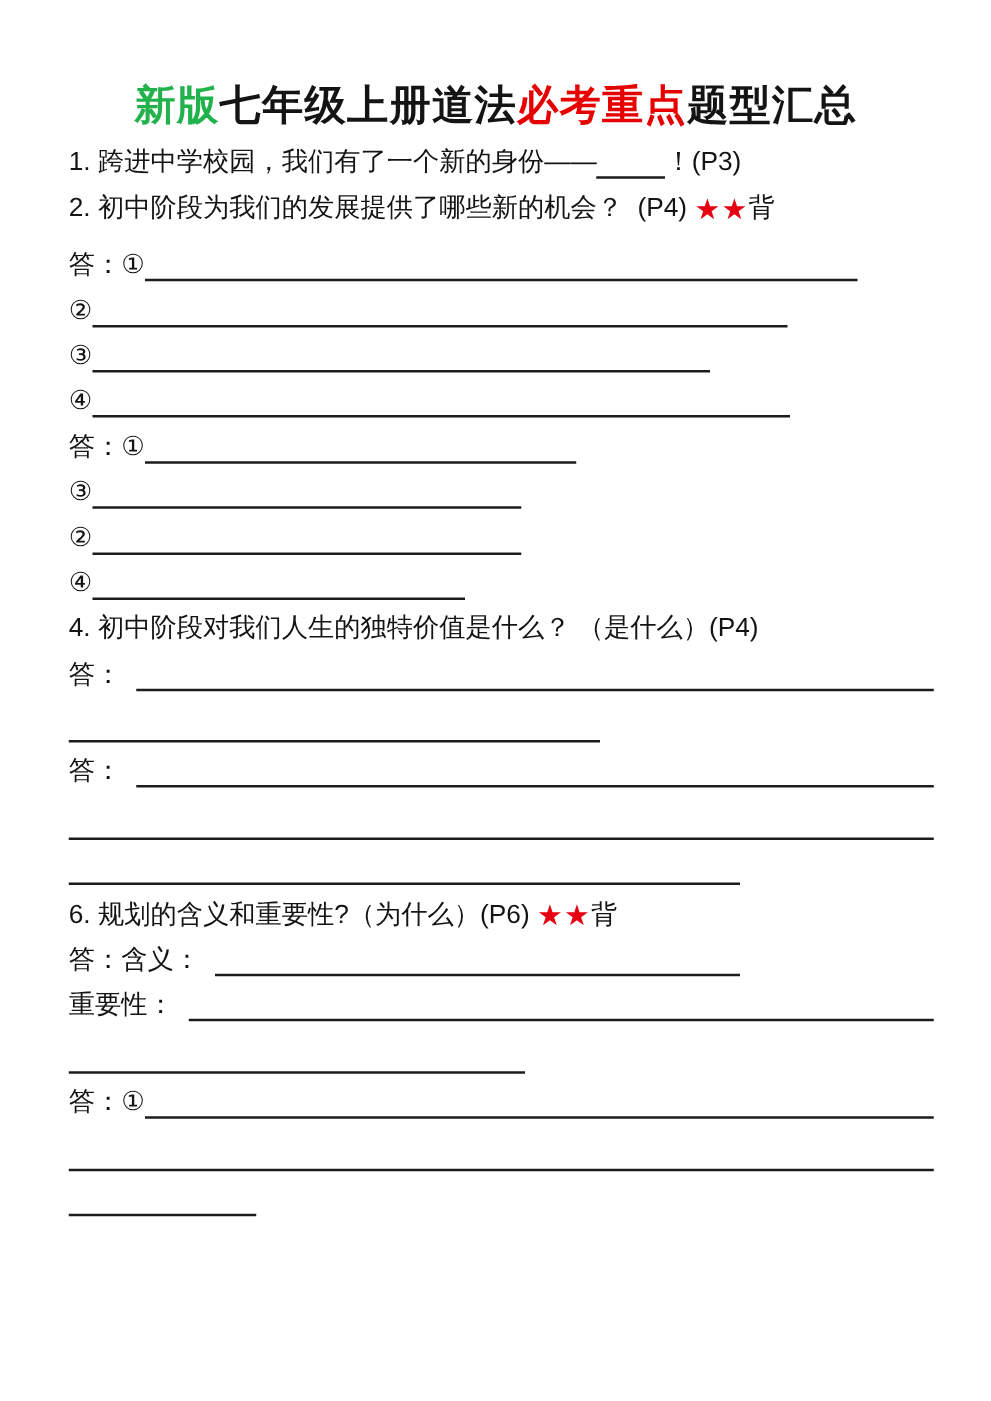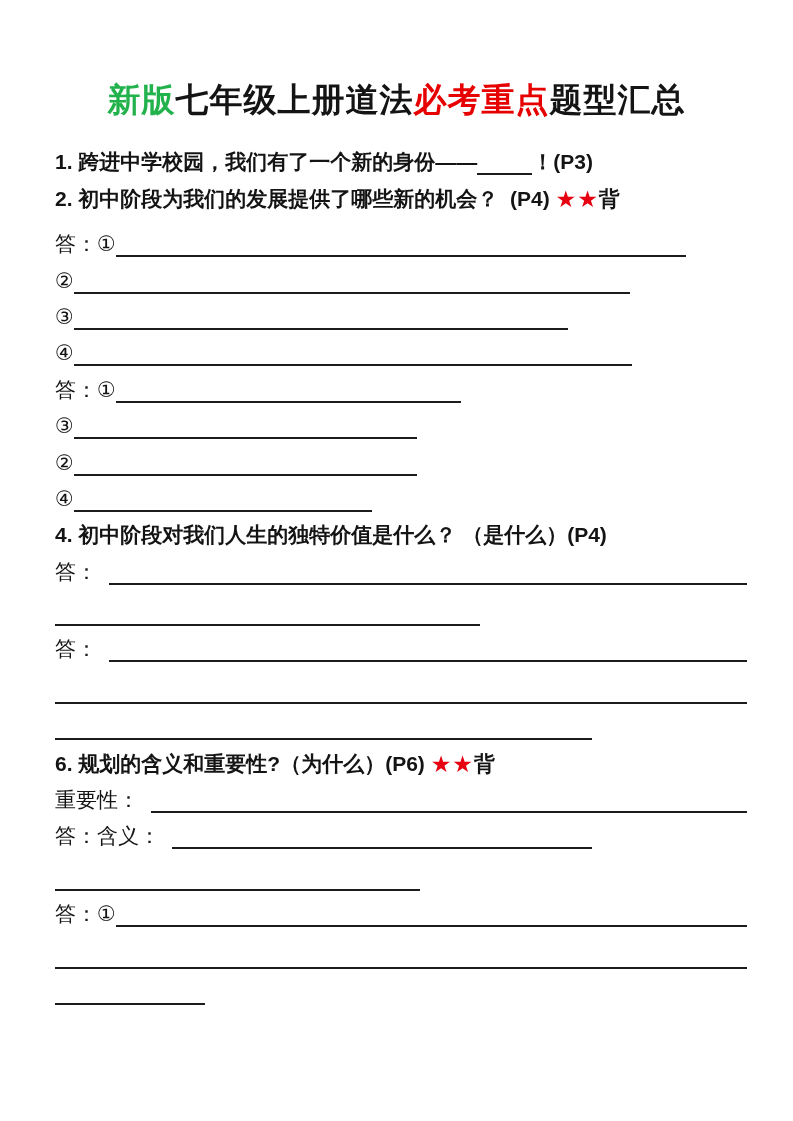--- a/index.html
+++ b/index.html
@@ -7,21 +7,21 @@
     width:793px;height:1121px;background:#ffffff;
     font-family:"Liberation Sans","DejaVu Sans",sans-serif;
     color:#141414;overflow:hidden;
   }
   .page{width:793px;height:1121px;position:relative;}
   .doc-title{
     text-align:center;
     font-size:33px;
     font-weight:900;
     letter-spacing:1px;
-    margin:16px;
+    margin:0;
     padding-top:62px;
     white-space:pre;
   }
   .seg-green{color:#21b24c;}
   .seg-red{color:#e60000;}
   .content{padding:2px 46px 0 55px;}
   .row{
     display:flex;
     align-items:flex-end;
     height:36.4px;
@@ -34,21 +34,21 @@
     display:inline-block;
     border-bottom:2px solid #1c1c1c;
     height:2px;
     margin-bottom:2px;
   }
   .blank.fill{flex:1 1 auto;}
   .lbl-gap{margin-left:12px;}
   .gap-lg{margin-top:9px;}
   .gap-sm{margin-top:5px;}
   .stars{color:#e60012;font-size:23px;letter-spacing:1px;}
-  .q{font-weight:700;text-align:center;}
+  .q{font-weight:400;text-align:center;}
 </style>
 </head>
 <body>
 
 <div class="page">
 
   <h1 class="doc-title"><span class="seg-green">新版</span><span>七年级上册道法</span><span class="seg-red">必考重点</span><span>题型汇总</span></h1>
 
   <div class="content">
 
@@ -103,24 +103,24 @@
       <span class="blank fill"></span>
     </div>
     <div class="row">
       <span class="blank" style="width:537px"></span>
     </div>
 
     <div class="row">
       <span class="q">6. 规划的含义和重要性?（为什么）(P6) </span><span class="stars">★★</span><span class="q">背</span>
     </div>
     <div class="row">
-      <span>重要性：</span><span class="blank fill lbl-gap"></span>
+      <span>答：含义：</span><span class="blank lbl-gap" style="width:420px"></span>
     </div>
     <div class="row">
-      <span>答：含义：</span><span class="blank lbl-gap" style="width:420px"></span>
+      <span>重要性：</span><span class="blank fill lbl-gap"></span>
     </div>
     <div class="row gap-sm">
       <span class="blank" style="width:365px"></span>
     </div>
 
     <div class="row">
       <span>答：①</span><span class="blank fill"></span>
     </div>
     <div class="row gap-sm">
       <span class="blank fill"></span>

